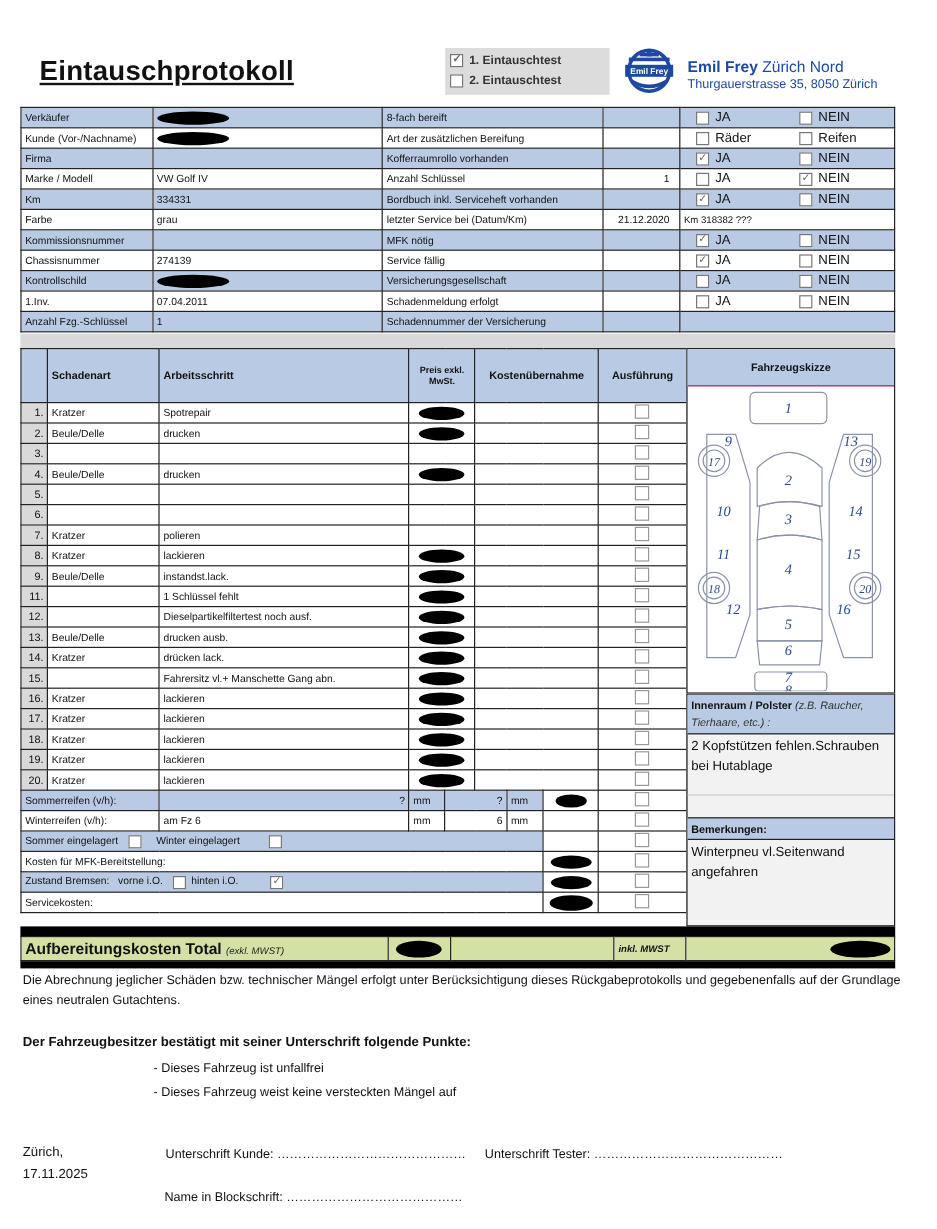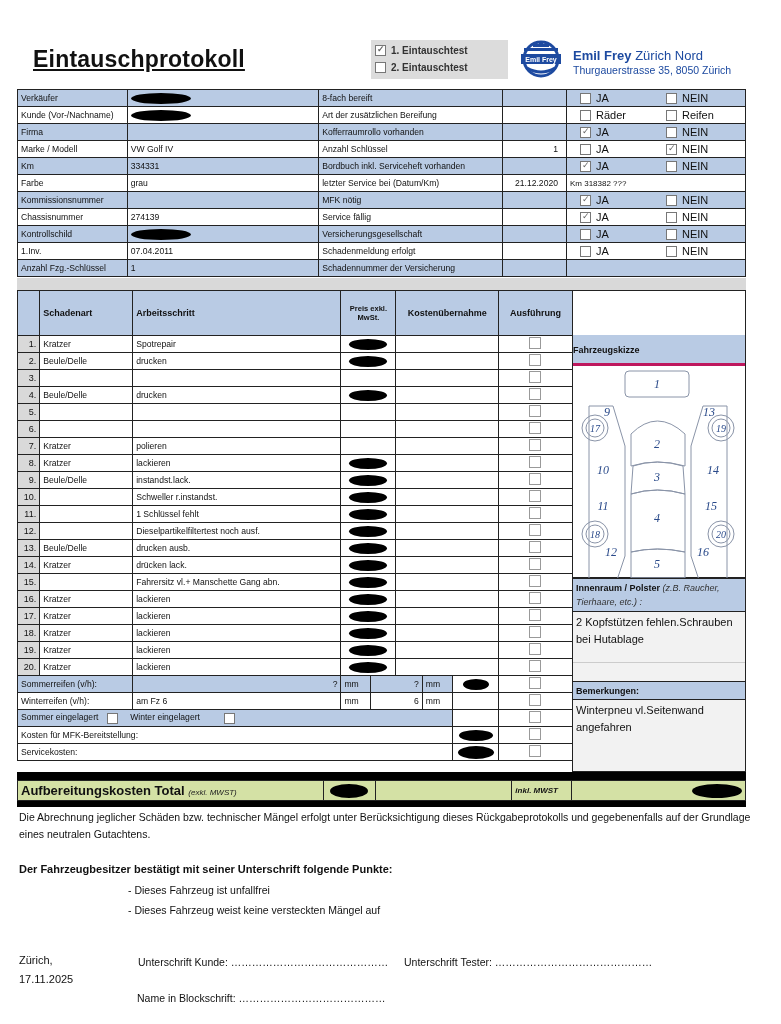--- a/index.html
+++ b/index.html
@@ -34,21 +34,21 @@
   .grey-bar { position: absolute; left: 17px; top: 278px; width: 729px; height: 12px; background: #d9d9d9; }
 
   #damage { left: 17px; top: 290px; width: 556px; border: 1.5px solid #222; }
   #damage th { background: #b9cbe4; border: 1px solid #222; font-size: 9px; font-weight: bold; height: 31px; text-align: left; padding: 13px 3px; }
   #damage th.c { text-align: center; }
   #damage td.num { background: #d9d9d9; text-align: right; width: 21px; font-size: 9px; }
   #damage td.chk { text-align: center; }
   #damage td.chk .cb { width: 12px; height: 12px; border-color: #999; }
 
   .sketch { position: absolute; left: 572px; top: 290px; width: 174px; height: 288px; border: 1.5px solid #222; background: #fff; }
-  .sketch .hdr { height: 31px; background: #b9cbe4; border-bottom: 3px solid #be185d; font-size: 9px; font-weight: bold; text-align: left; line-height: 31px; margin-top: 44px; }
+  .sketch .hdr { height: 31px; background: #b9cbe4; border-bottom: 1px solid #be185d; font-size: 9px; font-weight: bold; text-align: center; line-height: 31px; }
 
   .interior { position: absolute; left: 572px; top: 578px; width: 174px; height: 194px; border: 1.5px solid #222; background: #f2f2f2; }
   .interior .h { background: #b9cbe4; font-size: 9px; padding: 2px 3px; height: 33px; line-height: 14px; border-bottom: 1px solid #222; }
   .interior .h b { font-weight: bold; }
   .interior .h i { color: #333; }
   .interior .txt { font-size: 11px; padding: 2px 3px; line-height: 17px; height: 51px; border-bottom: 1px solid #ccc; }
   .interior .h2 { background: #b9cbe4; font-size: 9px; font-weight: bold; padding: 0 3px; height: 19px; line-height: 19px; border-top: 1px solid #222; border-bottom: 1px solid #222; }
 
   .blackbar { position: absolute; left: 17px; top: 772px; width: 729px; height: 8px; background: #000; }
   #total { left: 17px; top: 780px; width: 729px; border-left: 1.5px solid #222; border-right: 1.5px solid #222; }
@@ -373,28 +373,20 @@
         </tr>
         <tr class="white">
       <td class="num">9.</td>
       <td>Beule/Delle</td>
       <td>instandst.lack.</td>
       <td colspan="2" style="text-align:center"><span class="redact" style="width:38px"></span></td>
       <td colspan="3"></td>
       <td class="chk" style="background: rgb(255, 255, 255);"><span class="cb"></span></td>
         </tr>
         <tr class="white">
-      <td class="num">10.</td>
-      <td></td>
-      <td>Schweller r.instandst.</td>
-      <td colspan="2" style="text-align:center"><span class="redact" style="width:38px"></span></td>
-      <td colspan="3"></td>
-      <td class="chk" style="background: rgb(255, 255, 255);"><span class="cb"></span></td>
-        </tr>
-        <tr class="white">
       <td class="num">11.</td>
       <td></td>
       <td>1 Schlüssel fehlt</td>
       <td colspan="2" style="text-align:center"><span class="redact" style="width:38px"></span></td>
       <td colspan="3"></td>
       <td class="chk" style="background: rgb(255, 255, 255);"><span class="cb"></span></td>
         </tr>
         <tr class="white">
       <td class="num">12.</td>
       <td></td>
@@ -490,20 +482,30 @@
       <span>Sommer eingelagert</span>
       <span class="cb" style="margin:0 10px 0 6px;vertical-align:middle"></span>
       <span>Winter eingelagert</span>
       <span class="cb" style="margin-left:22px;vertical-align:middle"></span></td>
       <td style="background:#fff"></td>
           <td class="chk" style="background: rgb(255, 255, 255);"><span class="cb"></span></td>
         </tr>
         <tr class="white">
           <td colspan="7">Kosten für MFK-Bereitstellung:</td>
       <td style="text-align:center"><span class="redact" style="width:34px"></span></td>
+          <td class="chk" style="background: rgb(255, 255, 255);"><span class="cb"></span></td>
+        </tr>
+        <tr class="blue">
+          <td colspan="7">
+      <span>Zustand Bremsen:</span>&nbsp;&nbsp;
+      <span>vorne i.O.</span>
+      <span class="cb" style="margin:0 2px 0 6px;vertical-align:middle"></span>
+      <span>hinten i.O.</span>
+      <span class="cb checked" style="margin-left:24px;vertical-align:middle"></span></td>
+      <td style="background:#fff;text-align:center"><span class="redact" style="width:34px"></span></td>
           <td class="chk" style="background: rgb(255, 255, 255);"><span class="cb"></span></td>
         </tr>
         <tr class="white">
           <td colspan="7">Servicekosten:</td>
       <td style="text-align:center"><span class="redact" style="width:36px;height:13px"></span></td>
           <td class="chk" style="background: rgb(255, 255, 255);"><span class="cb"></span></td>
         </tr>
       </tbody>
   </table>
 

